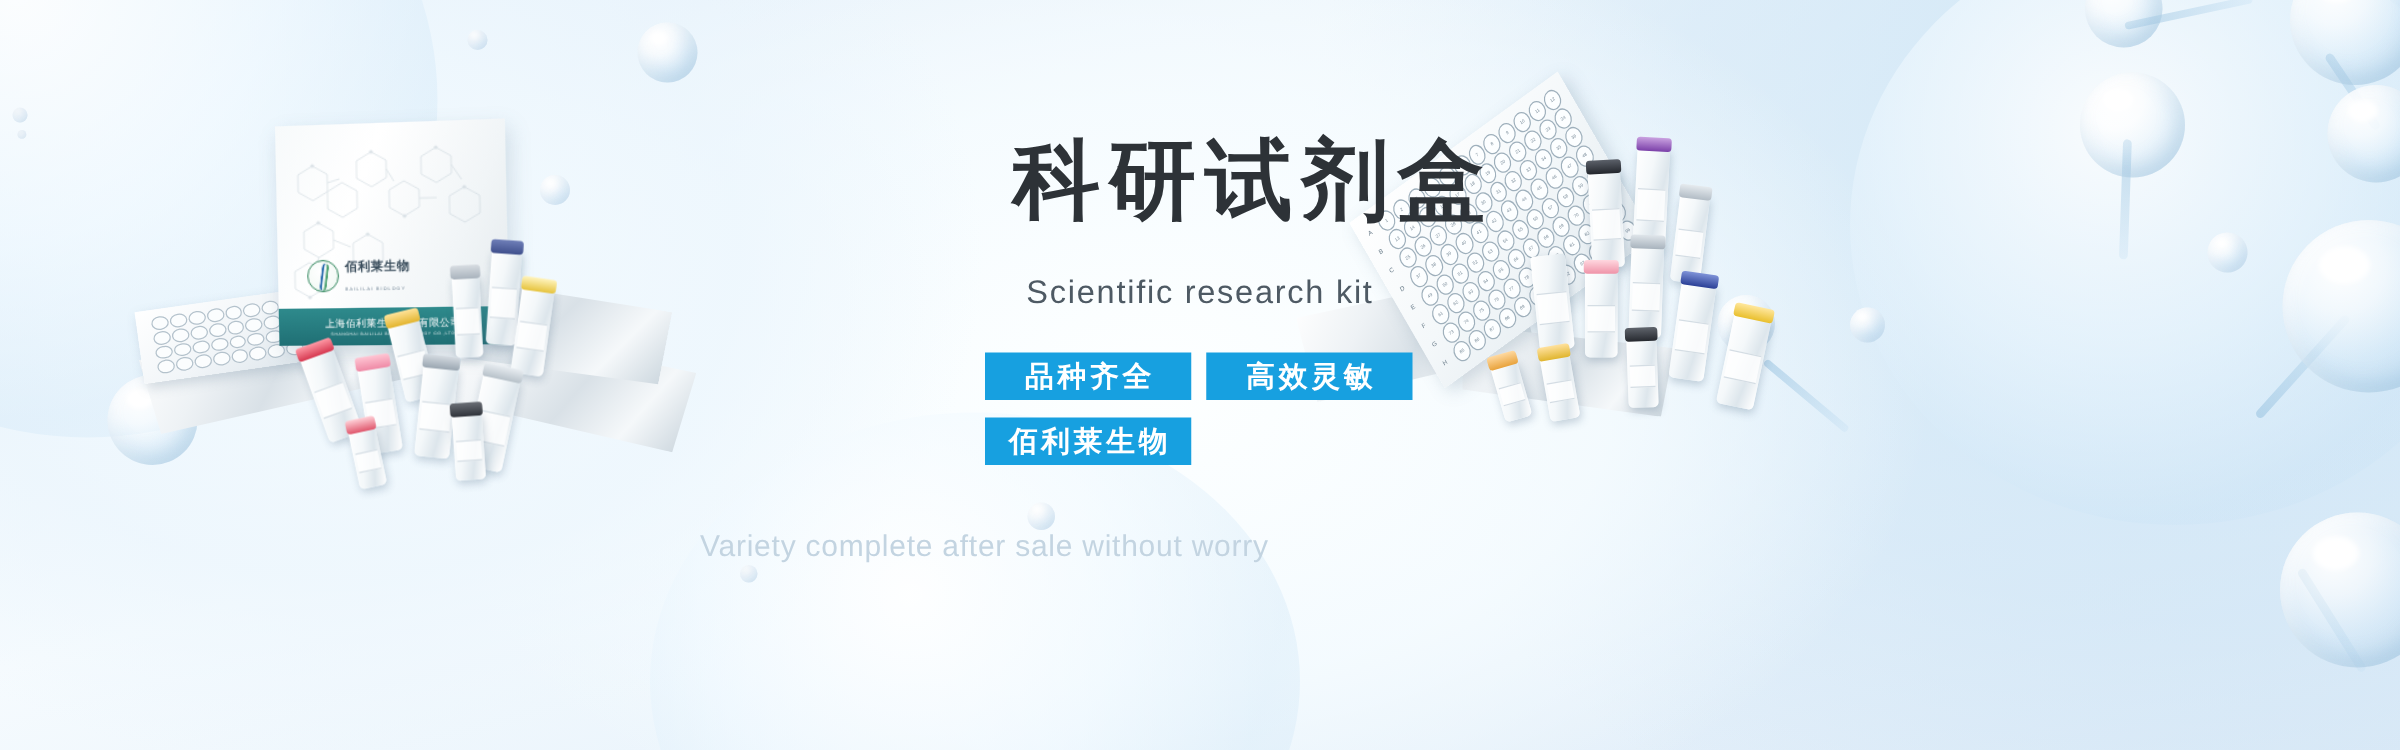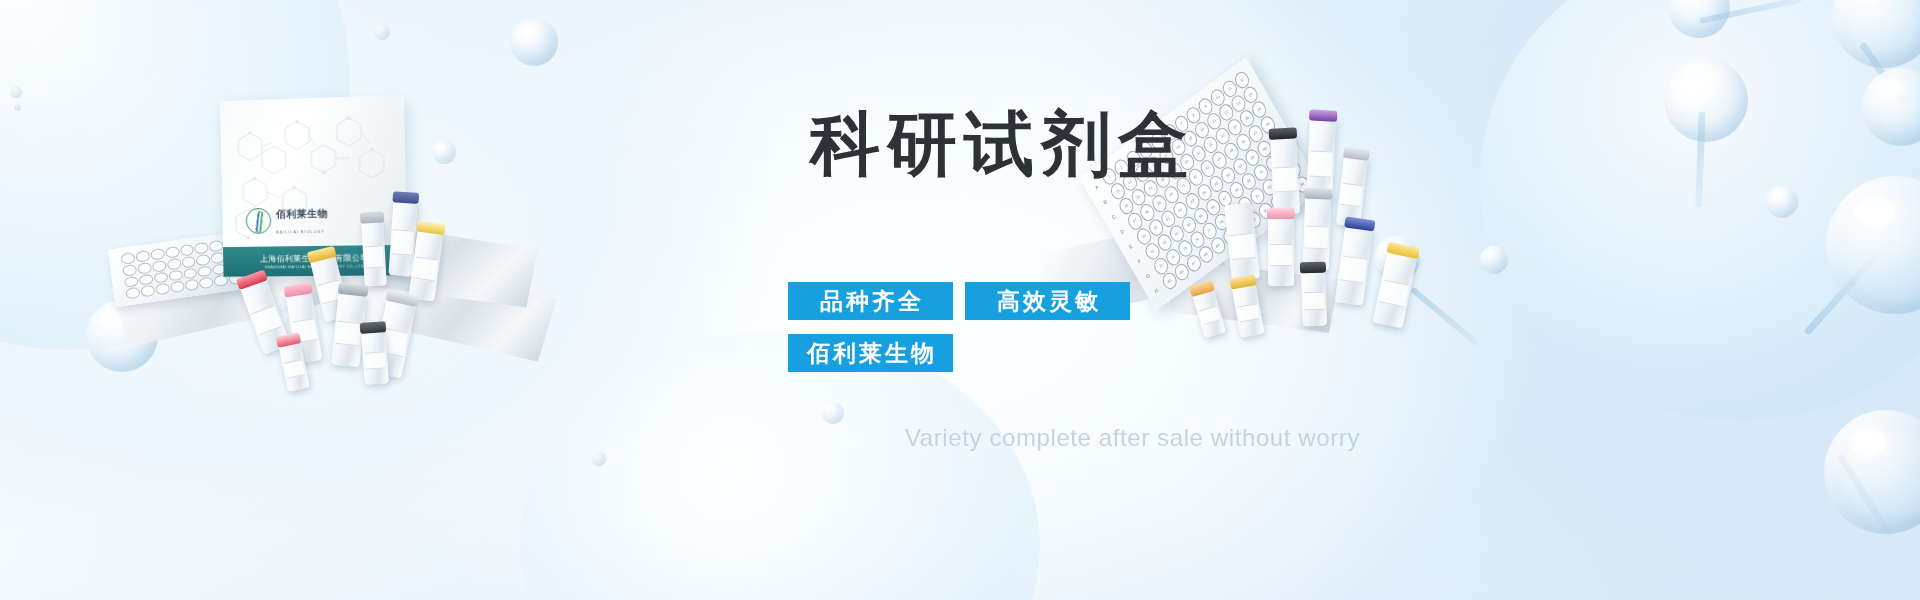--- a/index.html
+++ b/index.html
@@ -149,21 +149,21 @@
   .badge-row { display:flex; gap:12px; margin-bottom:14px; }
   .badge {
     width:165px; height:38px;
     display:flex; align-items:center; justify-content:center;
     color:#ffffff; font-size:23px; font-weight:700; letter-spacing:3px;
     text-indent:3px;
   }
 
   .tagline {
     position:absolute; left:0px; top:423px; width:800px;
-    text-align:right; line-height:30px;
+    text-align:left; line-height:30px;
     font-size:24px; letter-spacing:0.6px; color:#c3d4e1;
     white-space:nowrap;
   }
 </style>
 </head>
 <body>
 
 <div class="banner">
 
   <div class="bigblob" style="left:-210px; top:-190px; width:560px; height:540px;"></div>
@@ -487,20 +487,21 @@
     <div class="vial" style="left:158px; top:190px; width:22px; height:46px; transform:rotate(-16deg);">
       <span class="cap" style="background:linear-gradient(180deg,#ffd9a0,#e8a23b);"></span>
         <span class="lbl"></span>
       </div>
   </div>
 
   <div class="center">
 
     <div class="title">科研试剂盒</div>
 
+    <div class="subtitle">Scientific research kit</div>
 
     <div class="badges">
       <div class="badge-row">
         <div class="badge" style="background: rgb(23, 160, 224);">品种齐全</div>
         <div class="badge" style="background: rgb(23, 160, 224);">高效灵敏</div>
       </div>
       <div class="badge-row">
         <div class="badge" style="background: rgb(23, 160, 224);">佰利莱生物</div>
       </div>
     </div>

